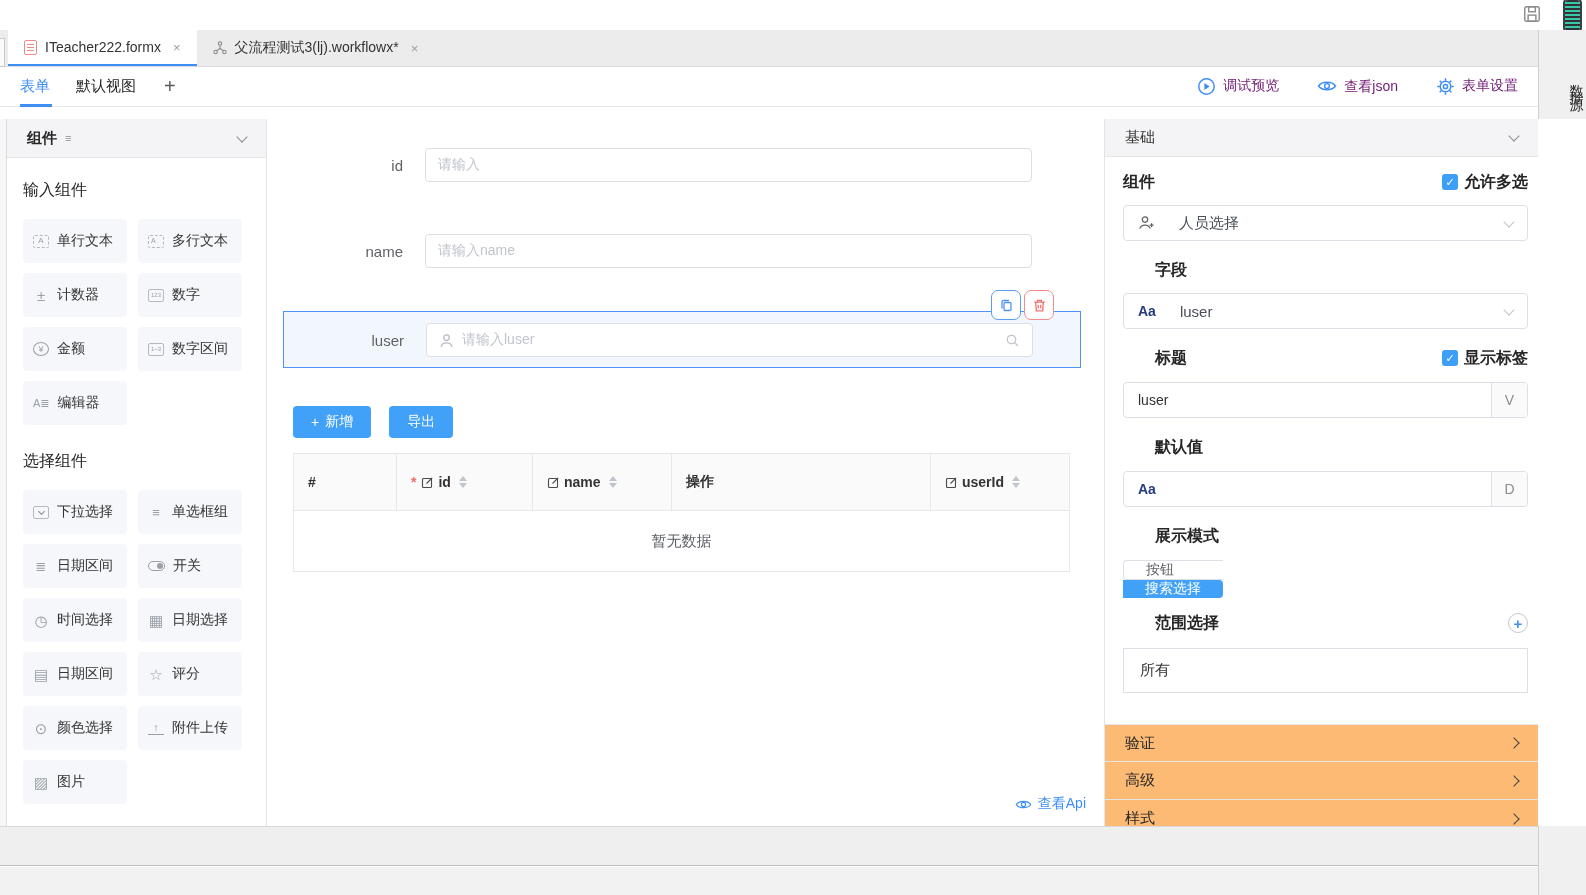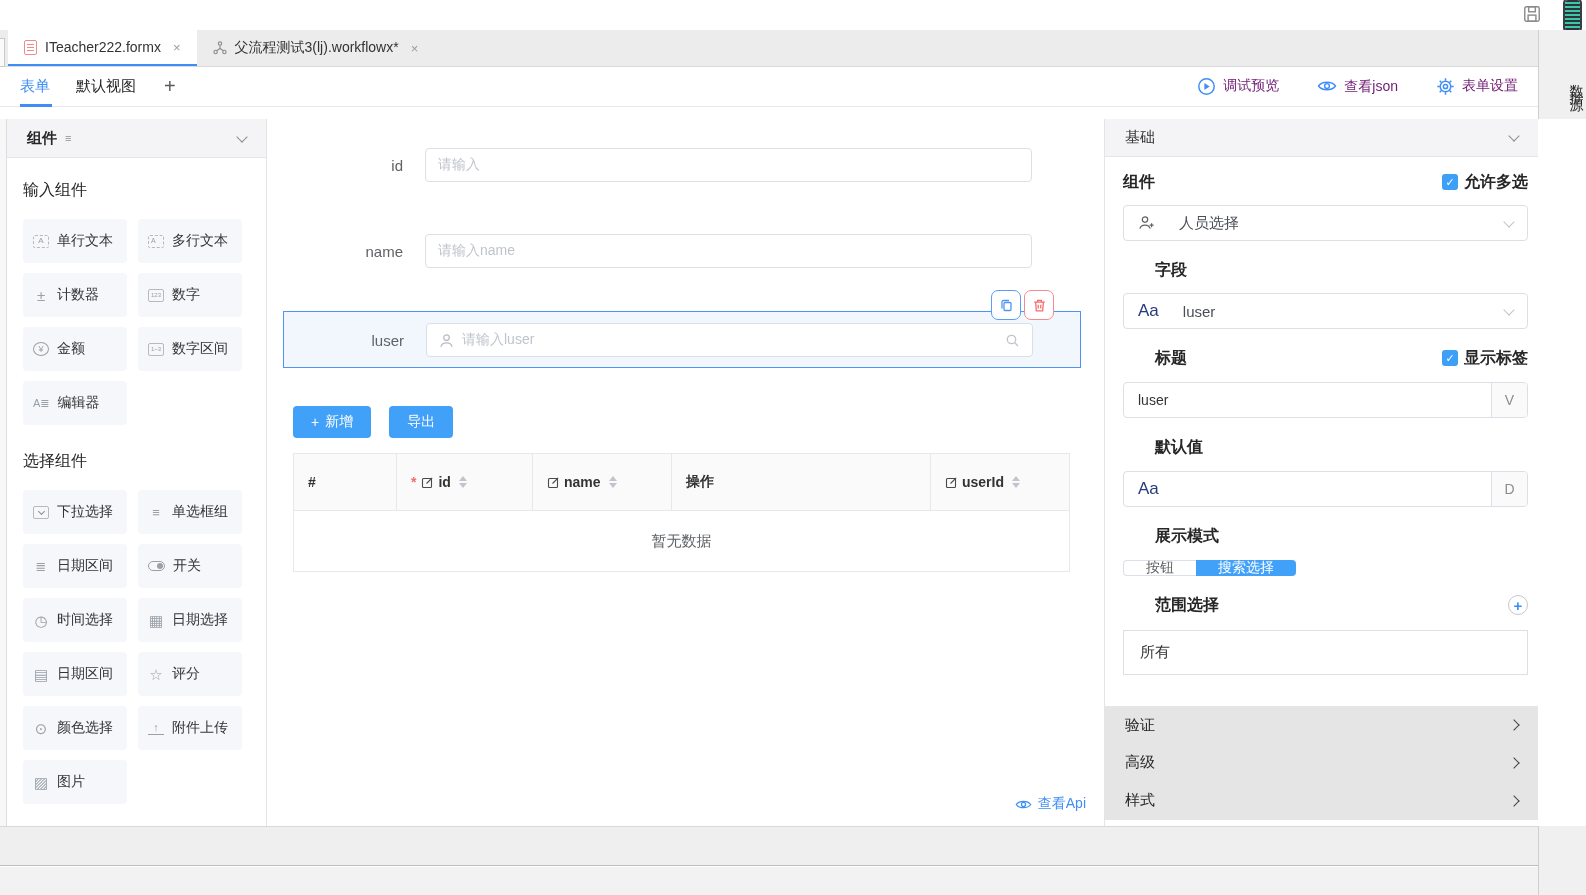--- a/index.html
+++ b/index.html
@@ -107,36 +107,36 @@
   
   .inspector{position:absolute;left:1104px;top:0;bottom:0;width:434px;border-left:1px solid #e4e4e4;background:#fff;}
   .ins-head{height:38px;background:#f4f4f6;border-bottom:1px solid #e6e6e6;display:flex;align-items:center;padding:0 20px;font-size:15px;color:#333;}
   .ins-body{padding:0 10px 0 18px;}
   .ins-label{display:flex;align-items:center;font-size:16px;font-weight:bold;color:#262626;height:22px;}
   .mt14{margin-top:14px;} .mt18{margin-top:18px;margin-left:32px;} .mt12{margin-top:12px;} .mt13{margin-top:13px;}
   .cbgroup{margin-left:auto;display:flex;align-items:center;gap:6px;cursor:pointer;}
   .cb{width:16px;height:16px;background:#3d9ff5;border-radius:3px;color:#fff;font-size:11px;display:inline-flex;align-items:center;justify-content:center;}
   .ins-select{height:36px;border:1px solid #dcdfe6;border-radius:4px;display:flex;align-items:center;padding:0 14px;gap:24px;cursor:pointer;background:#fff;}
   .ins-select .val{font-size:15px;color:#4a4f57;}
-  .aa{font-weight:normal;color:#253b80;font-size:17px;}
+  .aa{font-weight:bold;color:#253b80;font-size:14px;}
   .orange{color:#f60;}
   .ins-input{height:36px;border:1px solid #dcdfe6;border-radius:4px;display:flex;align-items:center;overflow:hidden;background:#fff;}
   .ins-input input{flex:1;border:none;outline:none;font-size:14px;color:#333;padding:0 14px;background:transparent;
                    font-family:"Liberation Sans","DejaVu Sans",sans-serif;}
   .sfx{width:36px;align-self:stretch;border-left:1px solid #dcdfe6;background:#fafafa;color:#8c8c8c;font-size:14px;
        display:flex;align-items:center;justify-content:center;}
-  .modes{display:flex;height:16px;width:fit-content;}
+  .modes{display:flex;height:34px;width:fit-content;flex-direction:column;}
   .mode{padding:0 22px;display:flex;align-items:center;font-size:14px;cursor:pointer;}
   .mode.off{border:1px solid #dcdfe6;border-right:none;border-radius:4px 0 0 4px;color:#606266;background:#fff;}
   .mode.on{background:#41a0f8;color:#fff;border-radius:0 4px 4px 0;}
   .plus-circ{margin-left:auto;width:20px;height:20px;border:1px solid #c3c7cd;border-radius:50%;color:#3f8ef6;
              font-size:15px;display:flex;align-items:center;justify-content:center;cursor:pointer;}
   .range-box{height:45px;border:1px solid #dcdfe6;display:flex;align-items:center;padding:0 16px;font-size:15px;color:#333;}
   .ins-secs{margin-top:31px;margin-left:-18px;margin-right:-10px;}
-  .ins-sec{height:38px;background:#e5e5e5;border-bottom:1px solid #e6e6e6;display:flex;align-items:center;
+  .ins-sec{height:38px;background:#fdba74;border-bottom:1px solid #e6e6e6;display:flex;align-items:center;
            padding:0 20px;font-size:15px;color:#262626;cursor:pointer;}
   .ins-sec:first-child{border-top:1px solid #e6e6e6;}
 
   
   .footer1{position:absolute;left:0;top:826px;right:48px;height:40px;background:#efefef;border-top:1px solid #d8d8d8;border-bottom:1px solid #bdbdbd;}
   .footer2{position:absolute;left:0;top:867px;right:48px;height:28px;background:#f2f2f2;}
 
   svg{display:block;}
 </style>
 </head>

